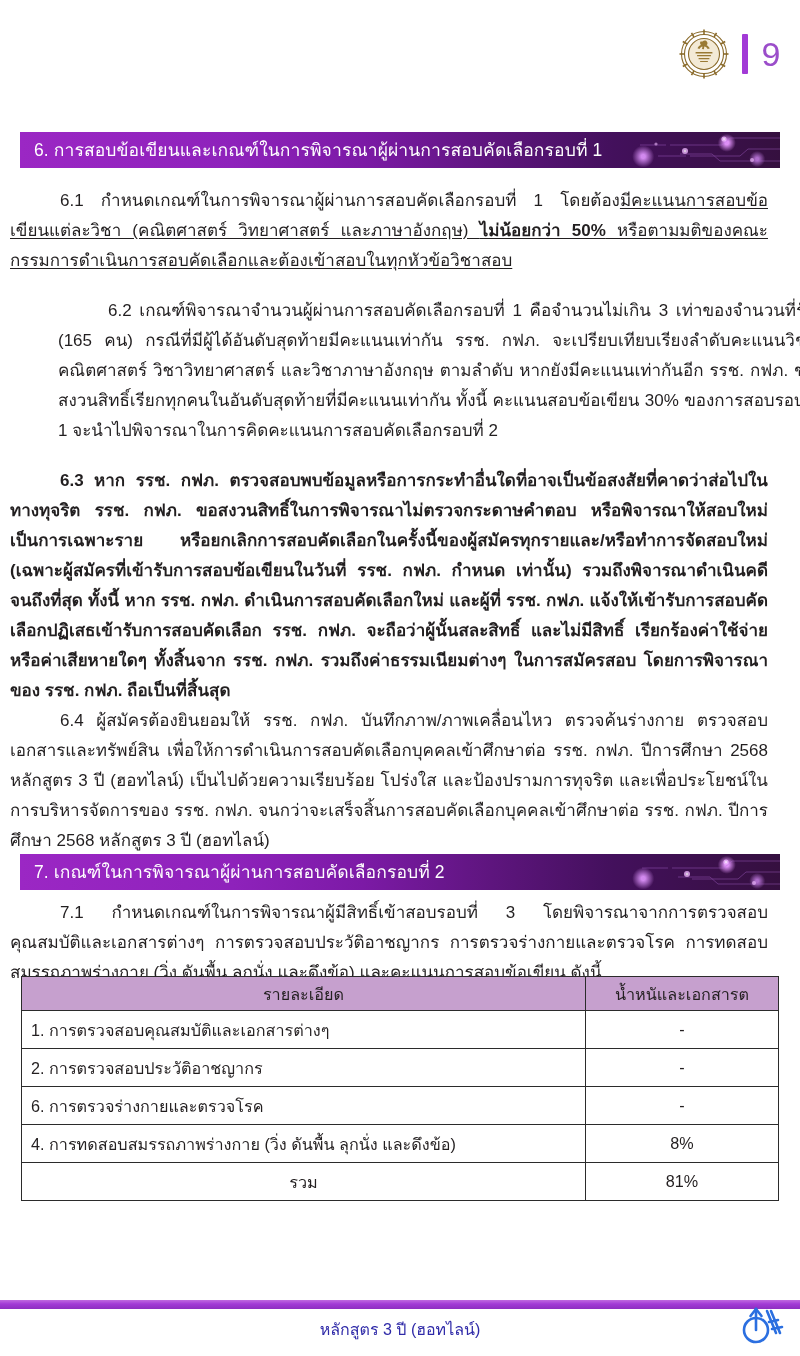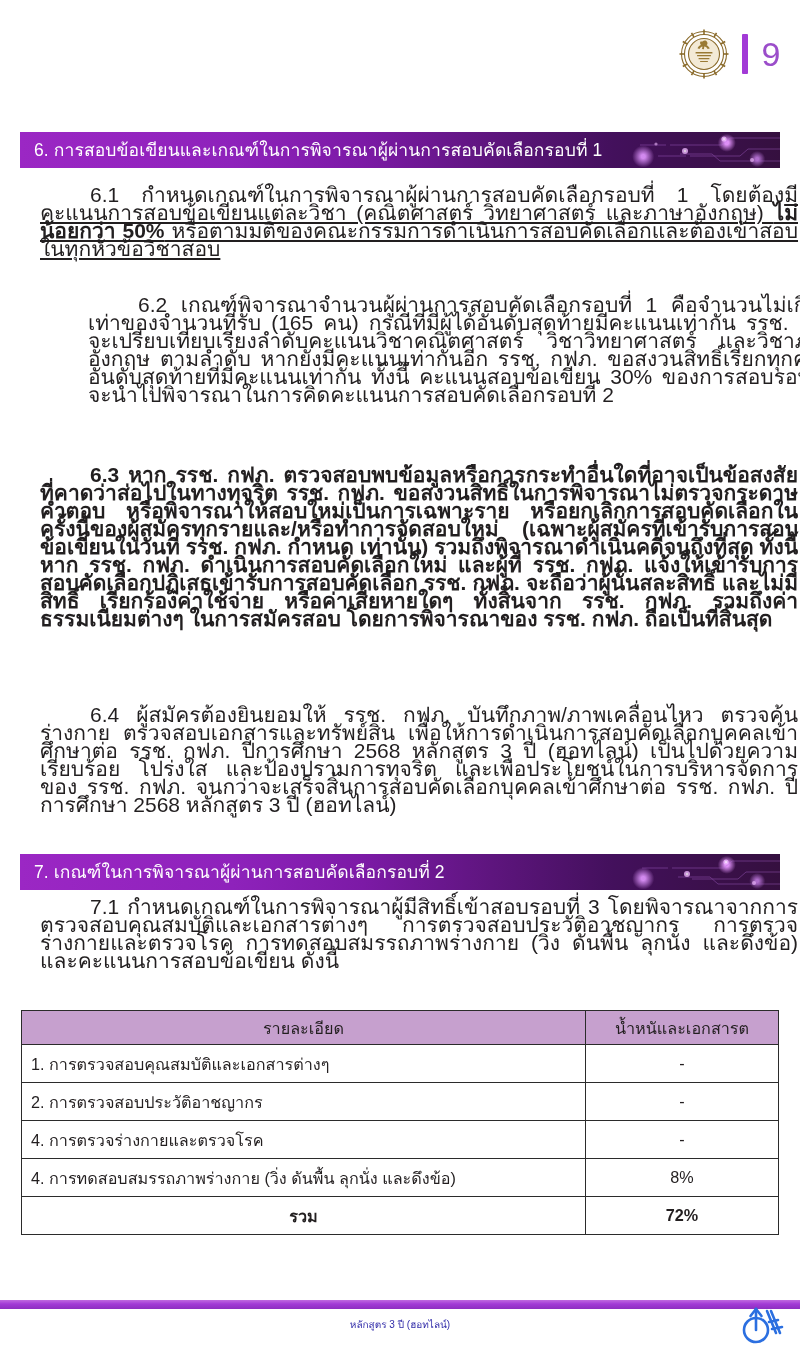--- a/index.html
+++ b/index.html
@@ -83,24 +83,24 @@
     line-height: 36px;
     color: #ffffff;
     font-size: 17.5px;
     white-space: nowrap;
     letter-spacing: 0.1px;
   }
 
   
   .para {
     position: absolute;
-    left: 40px;
+    left: 10px;
     width: 758px;
-    font-size: 21px;
-    line-height: 18px;
+    font-size: 17px;
+    line-height: 30px;
     text-align: justify;
     text-justify: inter-word;
     color: #221f20;
   }
   .para .indent { display: inline-block; width: 50px; }
   .u { text-decoration: underline; text-underline-offset: 2px; }
   .b { font-weight: bold; }
 
   
   .score-table {
@@ -126,21 +126,21 @@
   }
   .score-table td.detail {
     text-align: left;
     padding-left: 9px;
   }
   .score-table td.weight {
     text-align: center;
   }
   .score-table tr.total td {
     text-align: center;
-    font-weight: bold;
+    font-weight: normal;
   }
   .score-table tr.total td.detail {
     padding-left: 0;
   }
   .col-detail { width: 564px; }
   .col-weight { width: 193px; }
 
   
   .footer-bar {
     position: absolute;
@@ -149,21 +149,21 @@
     width: 800px;
     height: 9px;
     background: linear-gradient(to bottom, #c06ae0 0%, #a23ad6 45%, #8e2fc0 100%);
   }
   .footer-text {
     position: absolute;
     top: 1317px;
     left: 0;
     width: 800px;
     text-align: center;
-    font-size: 10px;
+    font-size: 16px;
     color: #2f2aa8;
   }
   .footer-logo {
     position: absolute;
     right: 10px;
     top: 1303px;
     width: 52px;
     height: 46px;
   }
 </style>
@@ -268,51 +268,51 @@
       <circle cx="207" cy="20" r="1.2"></circle>
     </g>
   </svg>
   <span class="bar-title">7. เกณฑ์ในการพิจารณาผู้ผ่านการสอบคัดเลือกรอบที่ 2</span>
 </div>
 
 <div class="para" style="top:898px;">
   <span class="indent"></span><span>7.1 กำหนดเกณฑ์ในการพิจารณาผู้มีสิทธิ์เข้าสอบรอบที่ 3 โดยพิจารณาจากการตรวจสอบคุณสมบัติและเอกสารต่างๆ การตรวจสอบประวัติอาชญากร การตรวจร่างกายและตรวจโรค การทดสอบสมรรถภาพร่างกาย (วิ่ง ดันพื้น ลุกนั่ง และดึงข้อ) และคะแนนการสอบข้อเขียน ดังนี้</span>
 </div>
 
-<table class="score-table" style="top:1010px; position:absolute;">
+<table class="score-table" style="top:976px; position:absolute;">
   <colgroup>
     <col class="col-detail">
     <col class="col-weight">
   </colgroup>
   <thead>
     <tr>
       <th>รายละเอียด</th>
       <th>น้ำหนัและเอกสารต</th>
     </tr>
   </thead>
   <tbody>
     <tr>
       <td class="detail">1. การตรวจสอบคุณสมบัติและเอกสารต่างๆ</td>
       <td class="weight">-</td>
     </tr>
     <tr>
       <td class="detail">2. การตรวจสอบประวัติอาชญากร</td>
       <td class="weight">-</td>
     </tr>
     <tr>
-      <td class="detail">4. การตรวจร่างกายและตรวจโรค</td>
+      <td class="detail">6. การตรวจร่างกายและตรวจโรค</td>
       <td class="weight">-</td>
     </tr>
     <tr>
       <td class="detail">4. การทดสอบสมรรถภาพร่างกาย (วิ่ง ดันพื้น ลุกนั่ง และดึงข้อ)</td>
       <td class="weight">8%</td>
     </tr>
     <tr class="total">
       <td class="detail">รวม</td>
-      <td class="weight">72%</td>
+      <td class="weight">81%</td>
     </tr>
   </tbody>
 </table>
 
 <div class="footer-bar"></div>
 <div class="footer-text">หลักสูตร 3 ปี (ฮอทไลน์)</div>
 <span class="footer-logo">
   <svg width="52" height="46" viewBox="0 0 52 46">
     <g fill="none" stroke="#2b6fe0" stroke-width="2.6" stroke-linecap="round">
       <circle cx="18" cy="27" r="12"></circle>

